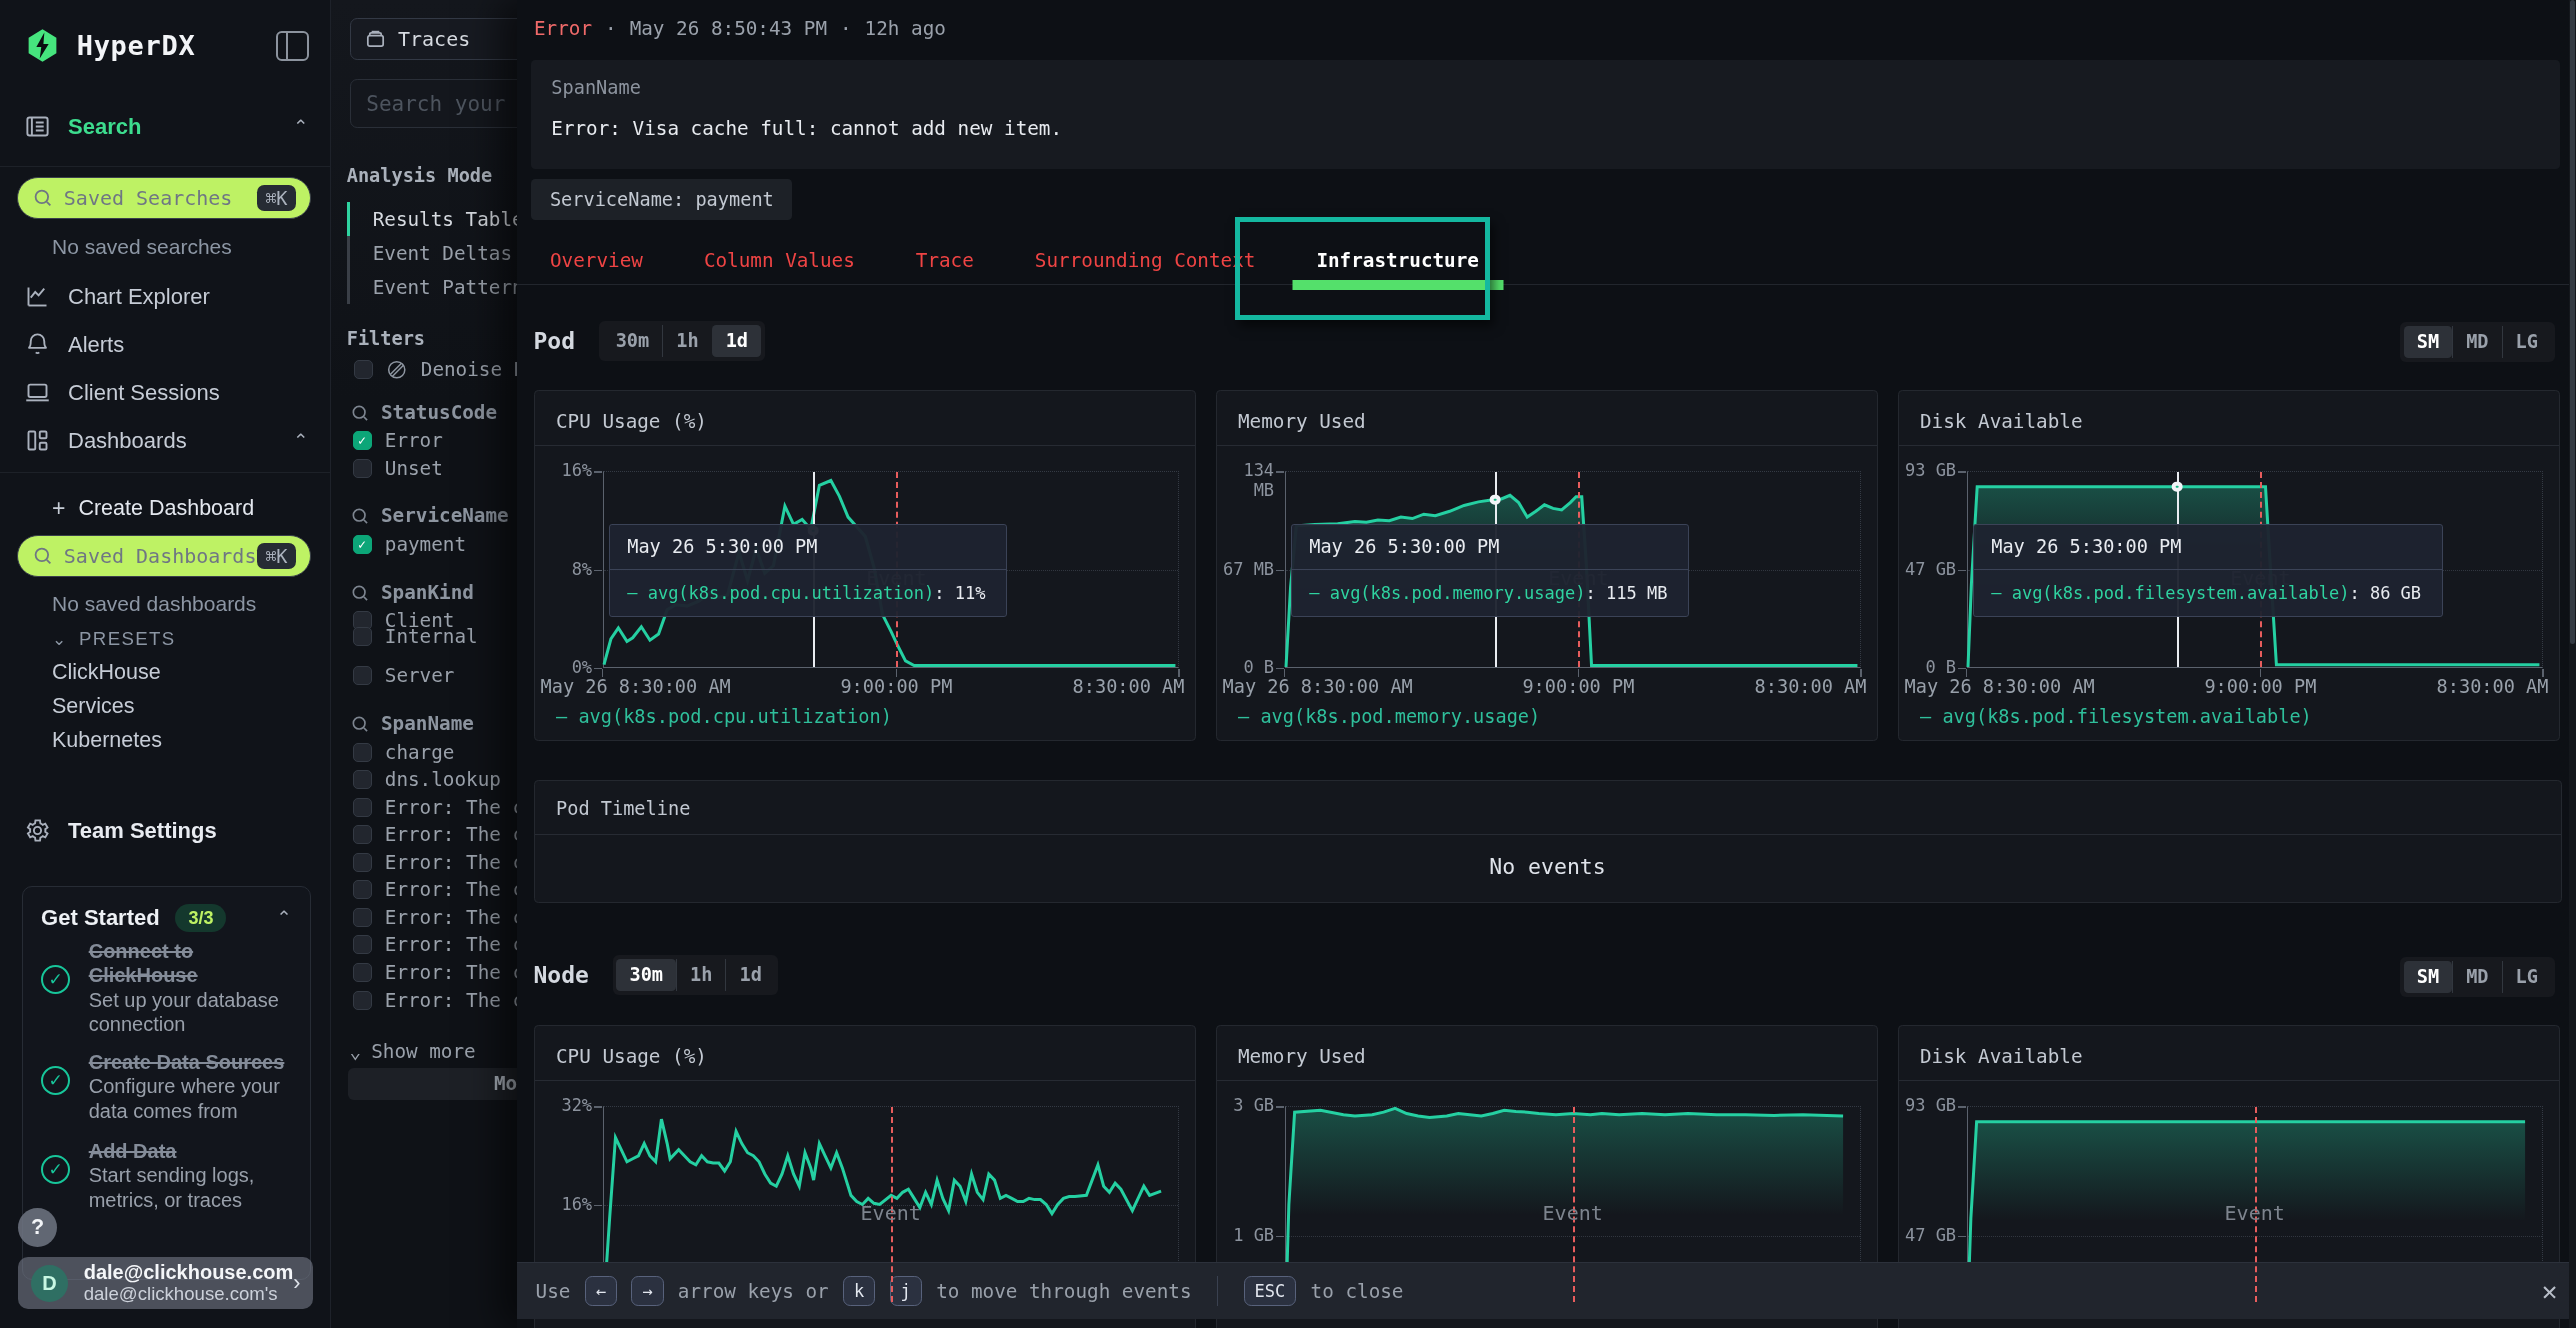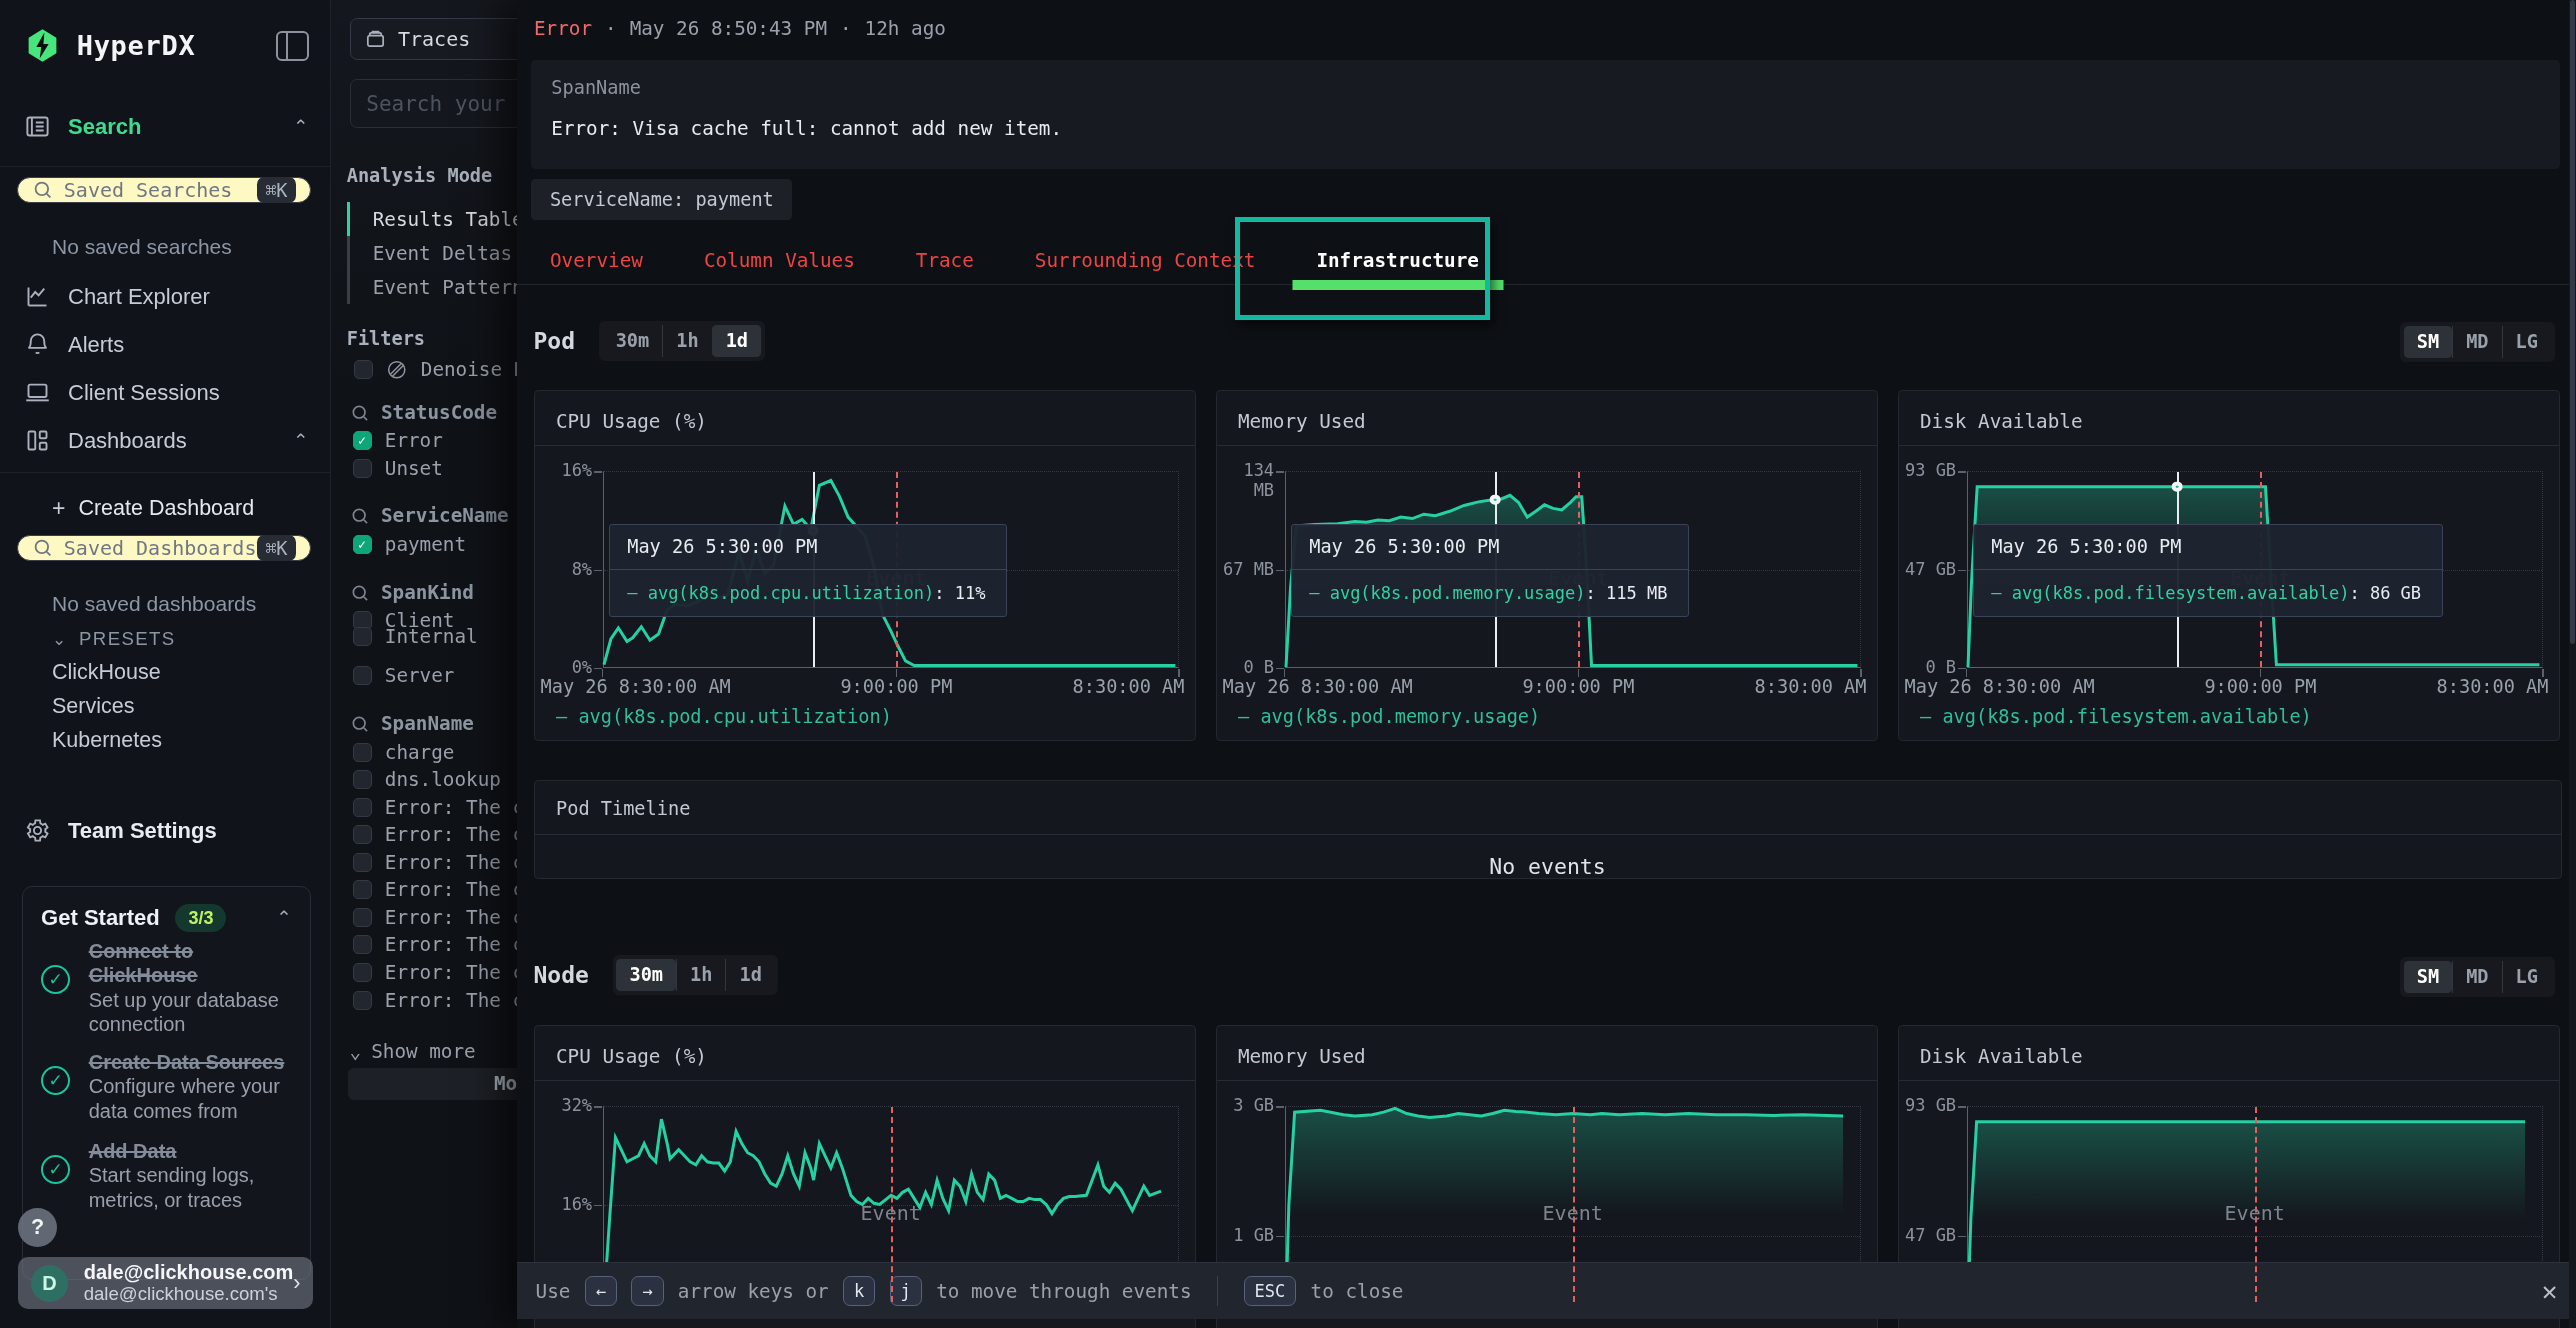--- a/index.html
+++ b/index.html
@@ -13,21 +13,21 @@
   .logo-row{position:absolute;top:27px;left:24px;right:21.5px;display:flex;align-items:center;}
   .logo-hex{width:37px;height:37px;position:relative;flex:0 0 auto;}
   .logo-title{margin-left:15.7px;font-size:27px;font-weight:bold;color:#f2f4f7;letter-spacing:0.7px;font-family:"DejaVu Sans Mono",monospace;}
   .panel-toggle{margin-left:auto;width:33px;height:30px;border:2.1px solid #8c939e;border-radius:5.7px;position:relative;}
   .panel-toggle:before{content:"";position:absolute;left:8.6px;top:0;bottom:0;width:2.1px;background:#8c939e;}
   .nav-row{position:absolute;left:24px;right:21.5px;display:flex;align-items:center;gap:17px;font-size:22px;color:#c6ccd6;}
   .nav-row .nv-icon{width:27px;height:27px;flex:0 0 auto;color:#aab1bd;}
   .nav-green{color:#3ddc8e;font-weight:bold;text-align:right;}
   .chev{margin-left:auto;color:#aab1bd;font-size:18.6px;}
   .side-div{position:absolute;left:0;right:0;height:0.7px;background:#1d2128;}
-  .pill-input{position:absolute;left:17px;right:18.6px;height:26px;border:1.4px solid #3a404b;border-radius:21.5px;background:#fef9c3;display:flex;align-items:center;padding:0 14.3px;color:#6a7280;font-size:20px;font-family:"DejaVu Sans Mono",monospace;}
+  .pill-input{position:absolute;left:17px;right:18.6px;height:42px;border:1.4px solid #3a404b;border-radius:21.5px;background:#bef264;display:flex;align-items:center;padding:0 14.3px;color:#6a7280;font-size:20px;font-family:"DejaVu Sans Mono",monospace;}
   .pill-input .ph{margin-left:10px;color:#6f7684;}
   .kbd-chip{margin-left:auto;background:#262b34;border-radius:7.2px;padding:2.9px 8.6px;font-size:18.6px;color:#aab1bd;}
   .muted-line{position:absolute;left:52px;font-size:21px;color:#8c96a4;}
   .preset-item{position:absolute;left:52px;font-size:21.5px;color:#c6ccd6;}
   .gs-card{position:absolute;left:21.5px;right:18.6px;top:886px;height:394px;border:1.4px solid #272c35;border-radius:10px;background:#12151c;}
   .gs-title-row{display:flex;align-items:center;padding:17px 18.6px 0 18.6px;}
   .gs-title{font-size:22px;font-weight:bold;color:#eef1f5;}
   .gs-badge{margin-left:15.7px;background:#14382d;color:#bef264;font-weight:bold;font-size:18px;border-radius:715px;padding:3.6px 13px;}
   .gs-step{position:absolute;left:18.6px;right:14.3px;display:flex;gap:18.6px;}
   .gs-check{width:29px;height:29px;border:2.1px solid #17c69a;border-radius:50%;color:#17c69a;font-size:17px;display:flex;align-items:center;justify-content:center;flex:0 0 auto;}
@@ -92,21 +92,21 @@
   .xhair{position:absolute;top:0;bottom:0;width:1.4px;background:#e9ecf1;z-index:3;}
   .dot{position:absolute;width:10.7px;height:10.7px;border:4.3px solid #f2f4f7;background:#18b583;border-radius:50%;transform:translate(-50%,-50%);z-index:4;}
   .ttp{position:absolute;background:rgba(30,35,48,0.96);border:0.7px solid #3b4357;border-radius:2.9px;z-index:10;}
   .ttp-time{font-size:18.6px;color:#e8ebf0;padding:11.4px 17px;border-bottom:0.7px solid #3b4357;}
   .ttp-val{font-size:17px;padding:13px 17px;color:#e8ebf0;white-space:nowrap;}
   .ttp-val .s{color:#2fd3a0;}
   .xlabels{position:absolute;left:68px;right:15.7px;top:285px;height:24px;font-size:18.6px;color:#98a0aa;}
   .xl{position:absolute;white-space:nowrap;}
   .xnotch{position:absolute;top:-7.2px;width:1.4px;height:8.6px;background:#5b626d;}
   .legend{position:absolute;left:21.5px;top:315px;font-size:18.6px;color:#2fbf9b;white-space:nowrap;}
-  .tl-card{position:absolute;left:16.5px;top:780px;width:2028px;height:99px;background:#14171d;border:0.7px solid #24282f;border-radius:4.3px;}
+  .tl-card{position:absolute;left:16.5px;top:780px;width:2028px;height:123px;background:#14171d;border:0.7px solid #24282f;border-radius:4.3px;}
   .tl-title{position:absolute;left:21.5px;top:17px;font-size:18.6px;color:#c3c9d2;}
   .tl-div{position:absolute;left:0;right:0;top:53px;height:0.7px;background:#272b33;}
   .tl-empty{position:absolute;left:0;right:0;top:73px;text-align:center;font-size:21.5px;color:#dfe3ea;}
   .hintbar{position:absolute;left:0;right:0;top:1262px;height:57px;background:#21252d;border-top:0.7px solid #2c313b;display:flex;align-items:center;padding:0 18.6px;font-size:19.3px;color:#9aa1ab;gap:14.3px;}
   .kbd{background:#2b3140;border:1.4px solid #58627c;border-radius:7.2px;color:#e3e7ef;font-size:17px;padding:2.9px 10px;line-height:1.3;}
   .hint-div{width:0.7px;height:30px;background:#3a4150;margin:0 11.4px;}
   .close-x{margin-left:auto;color:#b9bfc9;font-size:26px;font-weight:bold;}
   .scrollbar{position:absolute;right:0;top:0;width:7.2px;height:1328px;background:#14171c;}
   .scroll-thumb{position:absolute;right:0.7px;top:0;width:5.7px;height:644px;border-radius:2.9px;background:#343a43;}
   .icon-svg{display:block;}

